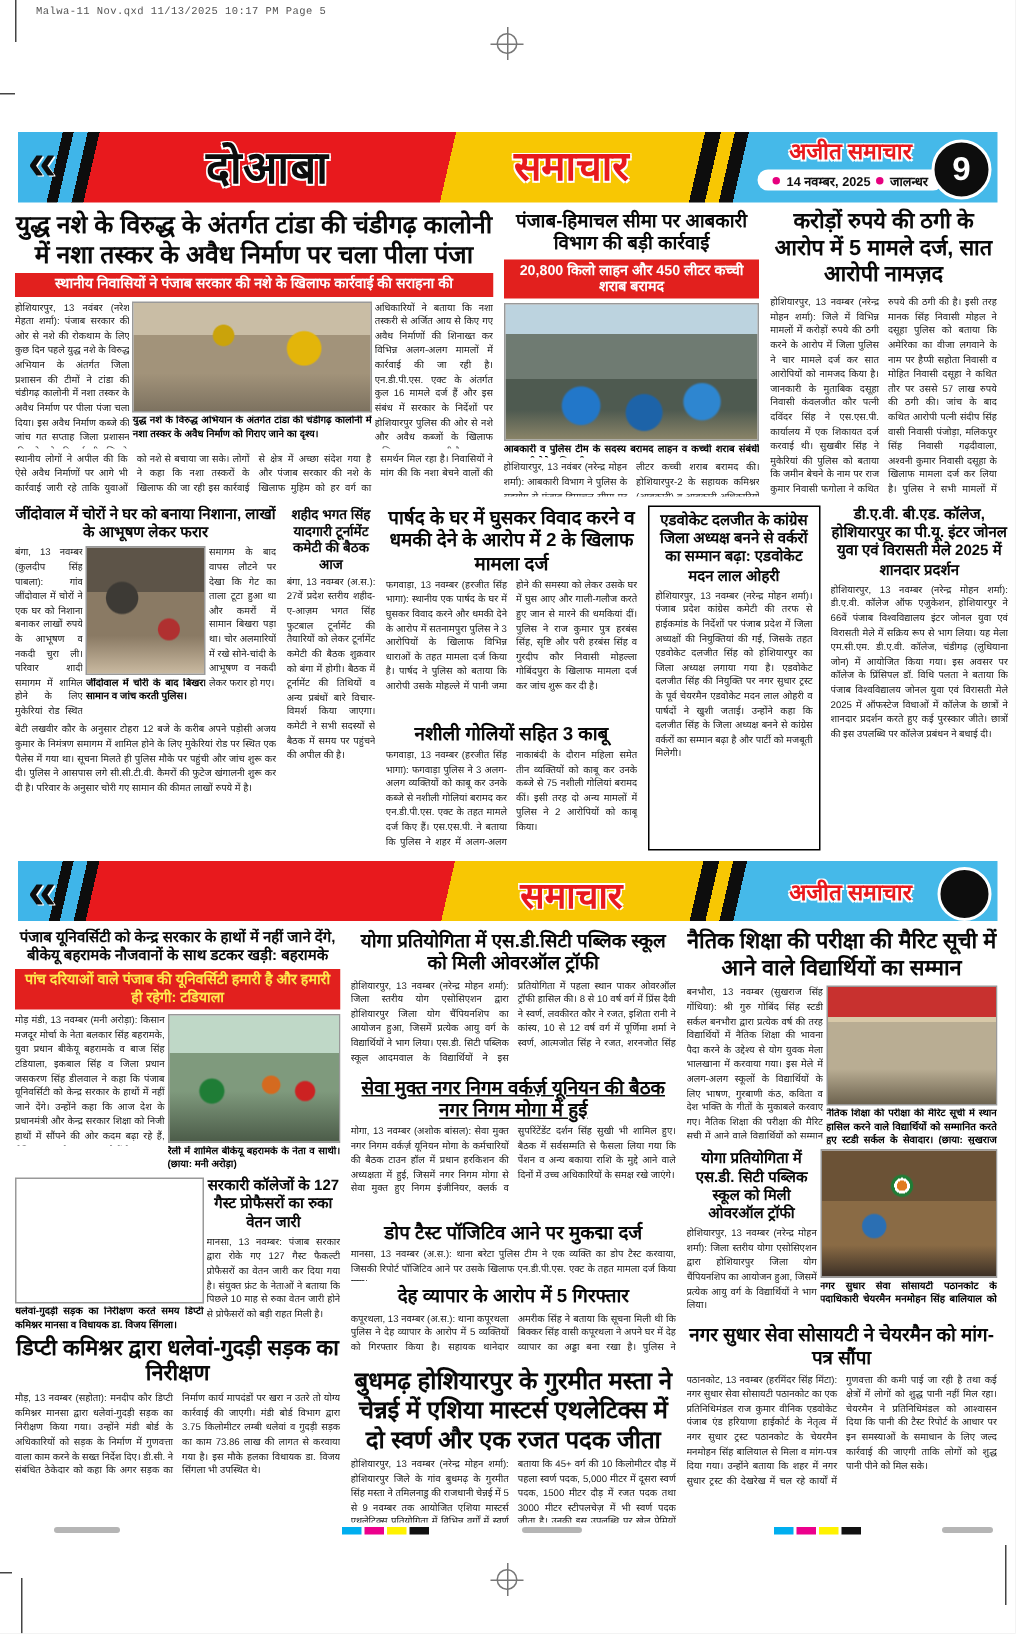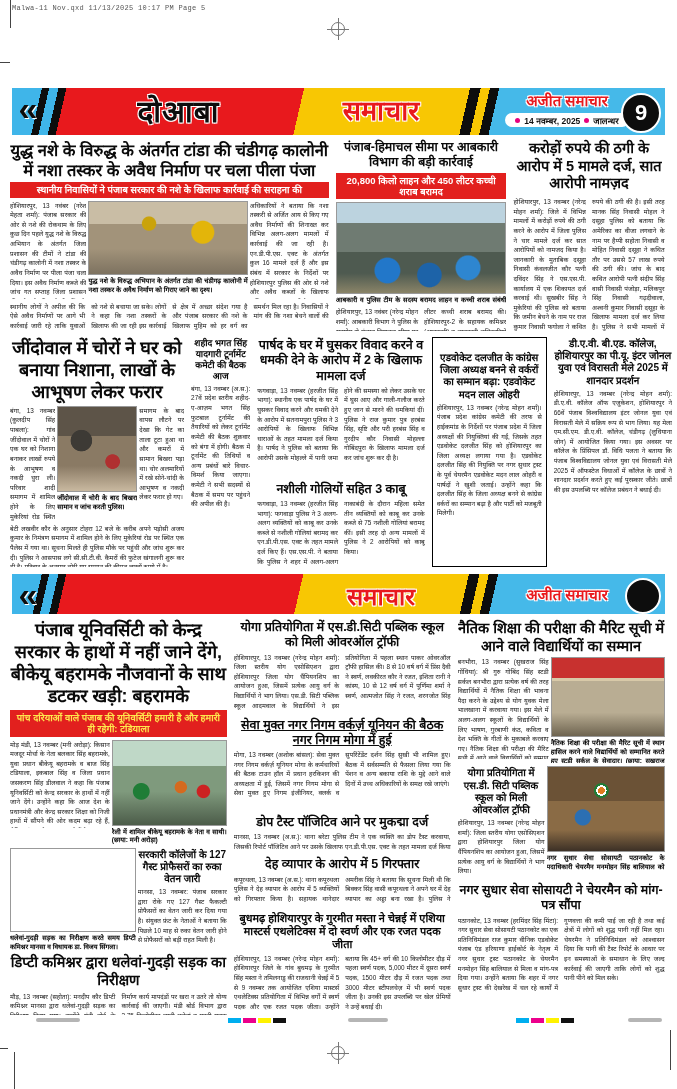--- a/index.html
+++ b/index.html
@@ -1,21 +1,21 @@
 <!DOCTYPE html>
 <html lang="hi"><head>
 <meta charset="utf-8">
 <style>
   html,body{margin:0;padding:0;background:#e9e9e9;}
   .page{
     position:relative;width:677px;height:1089px;margin:0 auto;background:#fff;
     font-family:"Liberation Sans",sans-serif;color:#111;overflow:hidden;
   }
   
-  .slug{position:absolute;top:4px;left:12px;font:7px "Liberation Mono",monospace;color:#555;letter-spacing:.3px;}
+  .slug{position:absolute;top:4px;left:24px;font:7px "Liberation Mono",monospace;color:#555;letter-spacing:.3px;}
   .regcross{position:absolute;width:22px;height:22px;}
   .regcross:before,.regcross:after{content:"";position:absolute;background:#777;}
   .regcross:before{left:50%;top:0;width:1px;height:100%;}
   .regcross:after{top:50%;left:0;height:1px;width:100%;}
   .regcross .ring{position:absolute;left:4px;top:4px;width:12px;height:12px;border:1px solid #777;border-radius:50%;}
   .cmyk{position:absolute;display:flex;gap:2px;}
   .cmyk i{width:13px;height:5px;display:block;}
   .graybar{position:absolute;height:4px;background:#b5b5b5;border-radius:2px;}
   .cropv{position:absolute;width:1px;background:#444;}
   .croph{position:absolute;height:1px;background:#444;}
@@ -39,31 +39,31 @@
   .mh-pill{position:absolute;left:75.5%;top:25px;width:19%;height:14px;background:#fff;border-radius:8px;
     display:flex;align-items:center;justify-content:center;gap:4px;font-size:8.5px;font-weight:bold;color:#111;}
   .mh-pill .dot{width:5px;height:5px;border-radius:50%;background:#e6007e;display:inline-block;}
   .mh-circle{position:absolute;right:4px;top:5px;width:36px;height:36px;background:#0d0d0d;border-radius:50%;
     border:2px solid #fff;color:#fff;font-size:22px;font-weight:bold;display:flex;align-items:center;justify-content:center;}
   .masthead.small .mh-circle{width:32px;height:32px;top:4px;}
   .mh-chevL{position:absolute;left:1%;top:1px;font-size:34px;font-weight:bold;color:#0d0d0d;text-shadow:1px 1px 0 #fff;}
   
   .content{padding:88px 10px 0;}
   .hX{font-weight:bold;text-align:center;line-height:1.22;margin:1px 0 2px;color:#0a0a0a;}
-  .h17{font-size:16.5px;} .h15{font-size:14.5px;} .h14{font-size:18px;} .h13{font-size:12.5px;}
-  .h12{font-size:11px;} .h10{font-size:10px;} .h9{font-size:9px;}
+  .h17{font-size:16.5px;} .h15{font-size:14.5px;} .h14{font-size:10px;} .h13{font-size:12.5px;}
+  .h12{font-size:16px;} .h10{font-size:10px;} .h9{font-size:9px;}
   .kicker{background:#e2201e;color:#fff;font-weight:bold;text-align:center;font-size:9.5px;
     padding:2px 3px;margin:2px 0 3px;line-height:1.2;}
   .kicker.yellow{color:#ffe84d;}
   .bt{font-size:6.4px;line-height:1.5;text-align:justify;color:#1a1a1a;overflow:hidden;}
   .c2{columns:2;column-gap:6px;} .c4{columns:4;column-gap:6px;}
   .cap{font-size:6.6px;font-weight:bold;line-height:1.35;text-align:justify;color:#000;margin-top:2px;overflow:hidden;}
   .photo{width:100%;border:1px solid #999;box-sizing:border-box;}
   .flexrow{display:flex;gap:2px;}
-  .boxed{border:1.3px solid #000;padding:13px 4px;box-sizing:border-box;}
+  .boxed{border:1.3px solid #000;padding:3px 4px;box-sizing:border-box;}
   .sect{display:grid;gap:7px;margin-top:4px;}
   .row1{grid-template-columns:48.5% 26% 23%;height:192px;}
   .row2{grid-template-columns:26.5% 9% 25.5% 17.5% 18%;height:230px;margin-top:6px;}
   .malwa{grid-template-columns:33% 33% 31.5%;height:396px;margin-top:5px;}
   .art{overflow:hidden;}
   
   .ph-demolition{height:74px;background:
     radial-gradient(circle at 72% 42%,#e3b50a 0 9%,rgba(0,0,0,0) 10%),
     radial-gradient(circle at 38% 30%,#caa30b 0 6%,rgba(0,0,0,0) 7%),
     linear-gradient(180deg,#c9bda5 0 30%,#a2937a 30% 65%,#7d7260 100%);}

